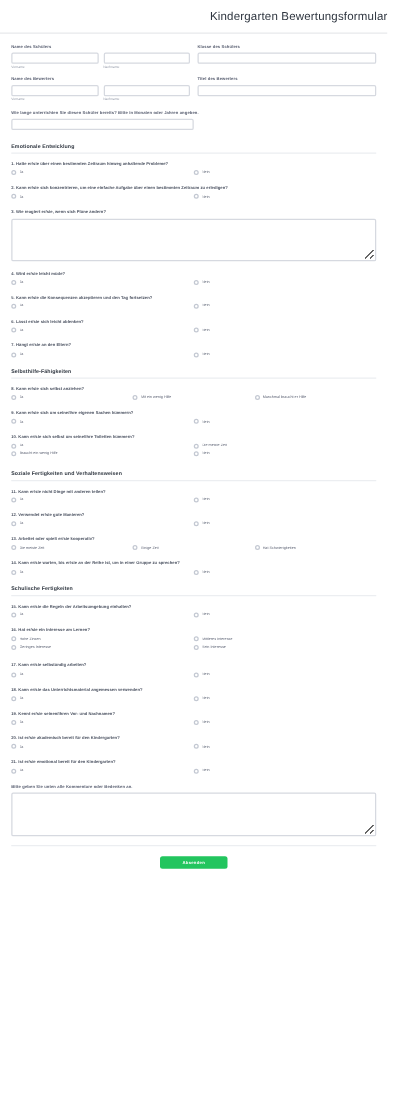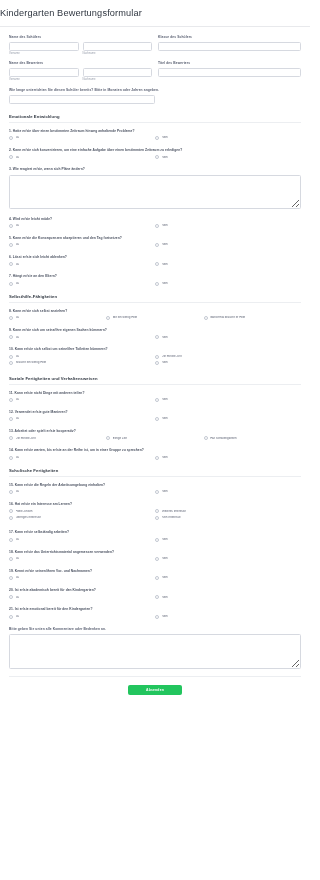--- a/index.html
+++ b/index.html
@@ -9,21 +9,21 @@
     background: #ffffff;
     font-family: "Liberation Sans", sans-serif;
     color: #3b4252;
     overflow: hidden;
   }
   .page { width: 310px; height: 880px; position: relative; background:#fff; }
 
   
   .form-header {
     height: 27px;
-    display: flex; align-items: center; justify-content: flex-start;
+    display: flex; align-items: center; justify-content: flex-end;
     border-bottom: 1px solid #e8e9ec;
   }
   .form-title {
     font-size: 9.2px;
     font-weight: 400;
     color: #2f3640;
     letter-spacing: .15px;
   }
 
   .form-body { padding: 8px 9px 0 9px; }

